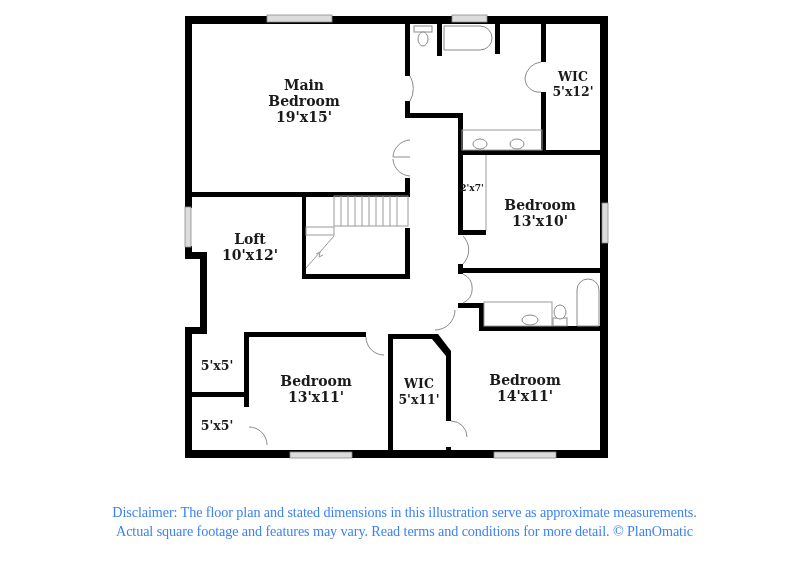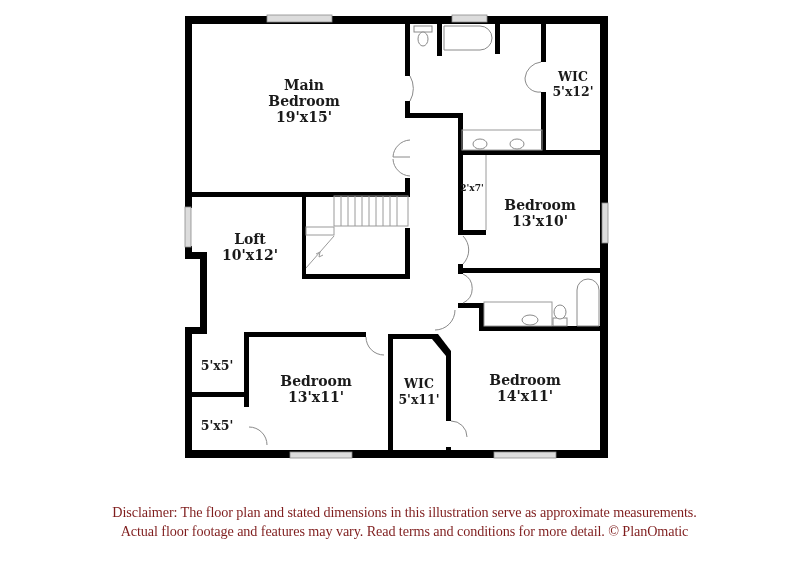--- a/index.html
+++ b/index.html
@@ -8,21 +8,21 @@
     .wall { fill: #000000; }
     .thin { fill: none; stroke: #9a9a9a; stroke-width: 1; }
     .fixture { fill: #ffffff; stroke: #8a8a8a; stroke-width: 1; }
     .win { fill: #dcdcdc; stroke: #8a8a8a; stroke-width: 0.8; }
     .door { fill: none; stroke: #8a8a8a; stroke-width: 1; }
     .label { font-family: "DejaVu Serif", serif; font-weight: bold; fill: #1a1a1a; text-anchor: middle; }
     .lbl-lg { font-size: 14px; }
     .lbl-sm { font-size: 12.5px; }
     .lbl-xs { font-size: 9px; }
     #disclaimer { position: absolute; left: 0; width: 809px; top: 503px; text-align: center;
-      font-family: "Liberation Serif", serif; font-size: 14.2px; color: #7f1d1d; line-height: 19px; letter-spacing: -0.1px; }
+      font-family: "Liberation Serif", serif; font-size: 14.2px; color: #3b82f6; line-height: 19px; letter-spacing: -0.1px; }
     #disclaimer div { white-space: nowrap; }
   </style>
 </head>
 <body>
 
 <svg id="plan" viewBox="0 0 809 480" xmlns="http://www.w3.org/2000/svg">
 
   <g>
     <rect class="wall" x="185" y="16" width="423" height="8"></rect>
     <rect class="wall" x="600" y="16" width="8" height="442"></rect>
@@ -158,14 +158,14 @@
     <text class="label lbl-sm" x="419" y="388">WIC</text>
     <text class="label lbl-sm" x="419" y="404">5'x11'</text>
 
     <text class="label lbl-lg" x="525" y="385">Bedroom</text>
     <text class="label lbl-lg" x="525" y="401">14'x11'</text>
   </g>
 </svg>
 
 <div id="disclaimer">
   <div>Disclaimer: The floor plan and stated dimensions in this illustration serve as approximate measurements.</div>
-  <div>Actual floor footage and features may vary. Read terms and conditions for more detail. © PlanOmatic</div>
+  <div>Actual square footage and features may vary. Read terms and conditions for more detail. © PlanOmatic</div>
 </div>
 
 </body></html>

